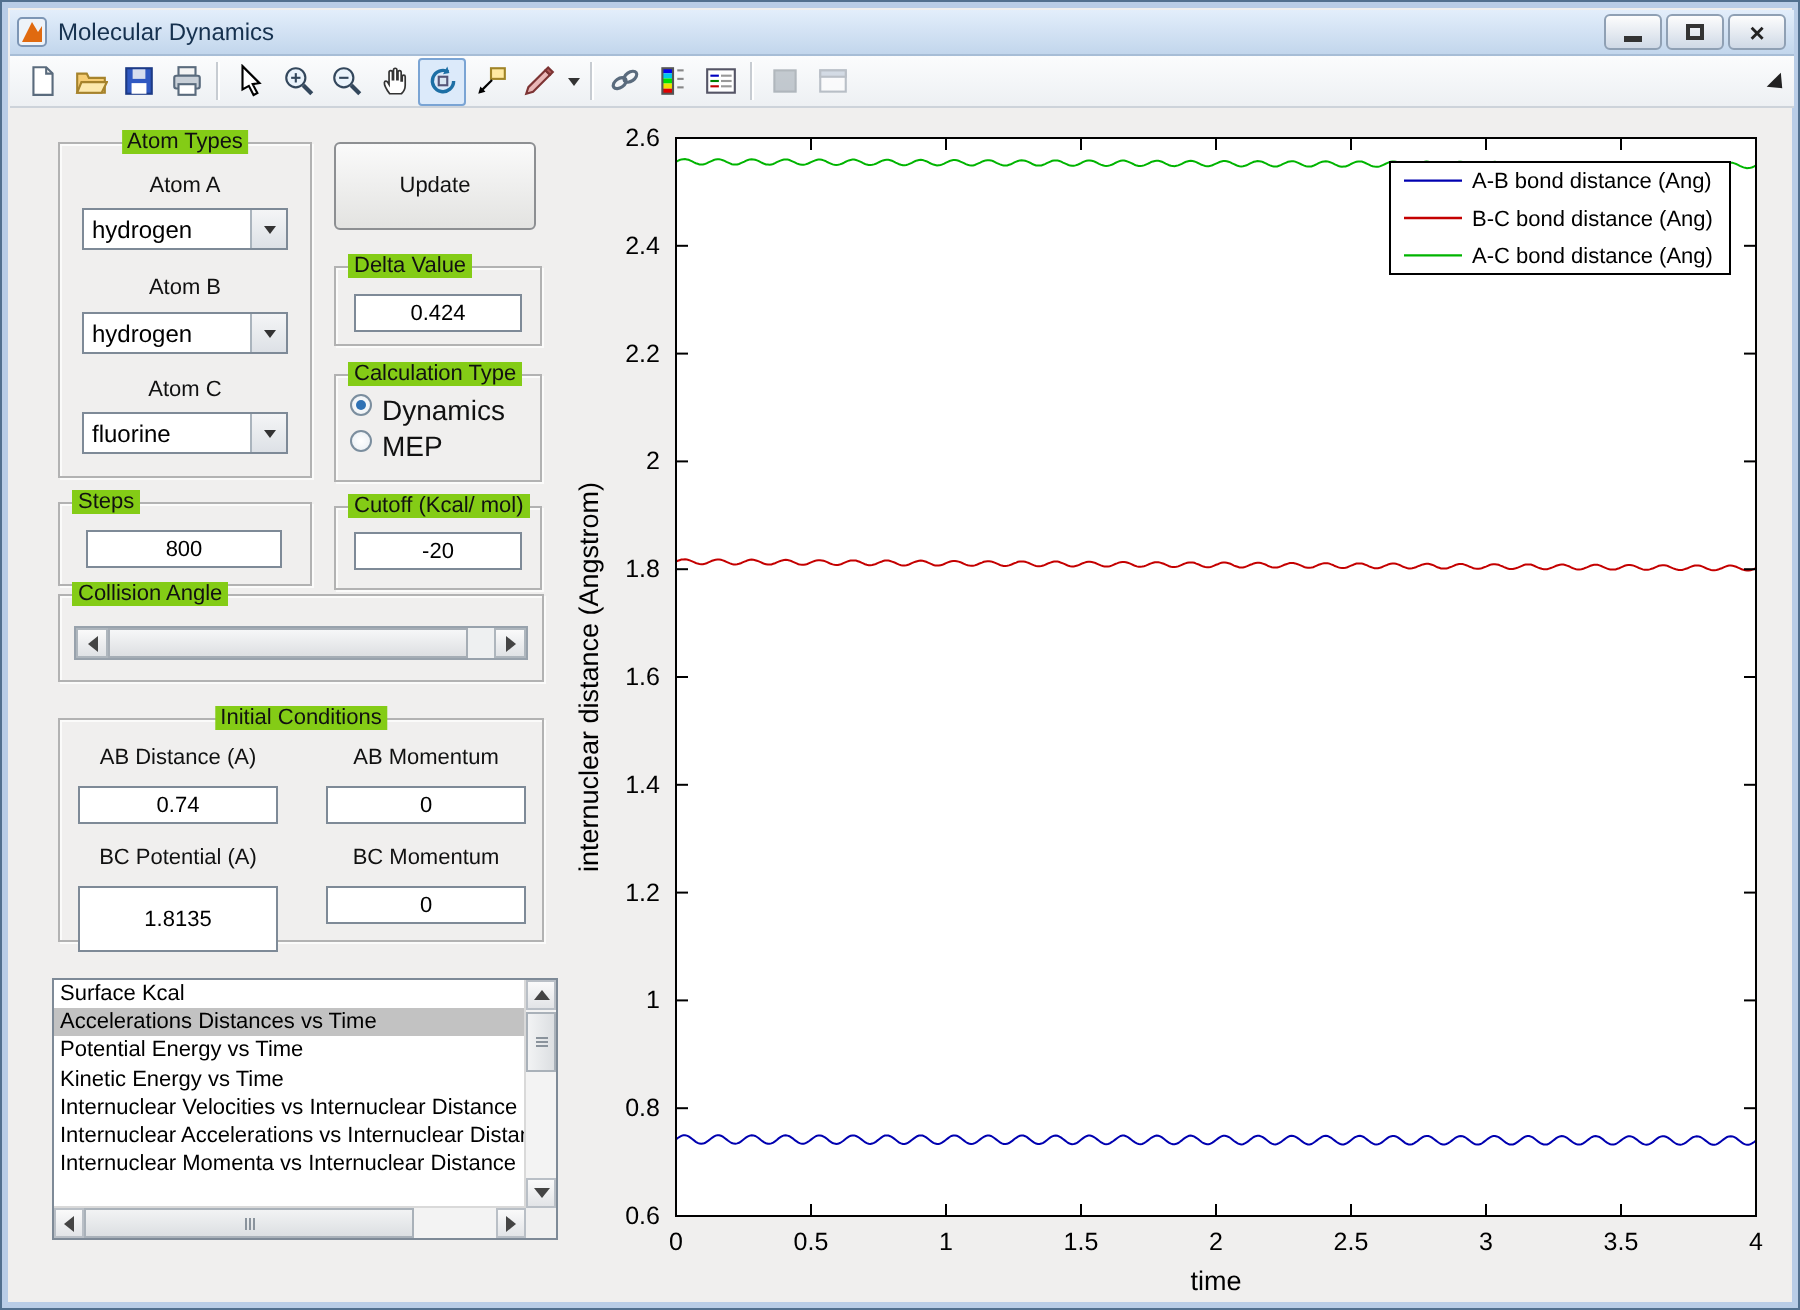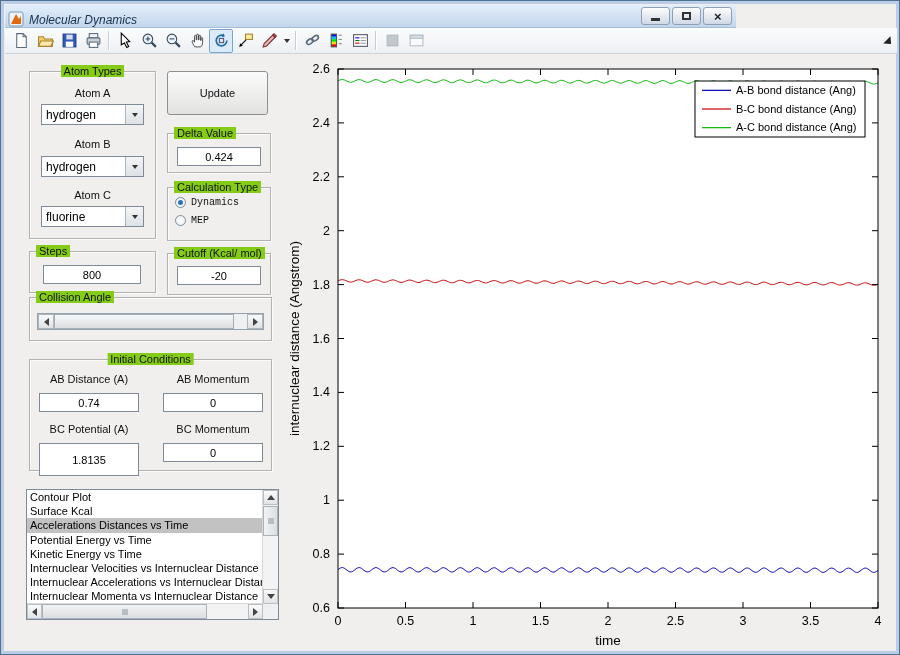--- a/index.html
+++ b/index.html
@@ -1,23 +1,23 @@
 <!DOCTYPE html>
 <html><head>
 <meta charset="utf-8">
 <style>
   html,body{margin:0;padding:0;background:#888;}
   body{font-family:"Liberation Sans","DejaVu Sans",sans-serif;}
   .win{position:relative;width:900px;height:655px;box-sizing:border-box;
        border:1px solid #52708f;box-shadow:inset 0 0 0 3px #b9cde7;
        background:#f0efee;overflow:hidden;}
   
-  .titlebar{position:absolute;left:4px;top:4px;width:731px;height:22px;
-    background:linear-gradient(#e3eefb,#c2d6ec);display:flex;align-items:flex-end;
-    border-bottom:1px solid #a7bdd6;font-style:italic;}
+  .titlebar{position:absolute;left:4px;top:4px;width:892px;height:22px;
+    background:linear-gradient(#e3eefb,#c2d6ec);display:flex;align-items:center;
+    border-bottom:1px solid #a7bdd6;}
   .app-icon{width:16px;height:16px;margin:0 5px 0 3px;display:inline-block;}
   .title-text{font-size:12px;color:#16314f;}
   .winbtns{position:absolute;right:4px;top:2px;display:flex;gap:2px;}
   .wbtn{width:27px;height:16px;border:1px solid #8fa0b4;border-radius:3px;
     background:linear-gradient(#fdfdfd,#cfd9e6);display:flex;align-items:center;justify-content:center;}
   .wbtn .minbar{width:9px;height:3px;background:#333;margin-top:6px;}
   .wbtn .maxbox{width:9px;height:8px;border:2px solid #333;box-sizing:border-box;}
   .wbtn .x{font-size:13px;font-weight:bold;color:#222;line-height:1;}
   
   .toolbar{position:absolute;left:4px;top:27px;width:892px;height:26px;
@@ -36,21 +36,21 @@
   .gtitle{position:absolute;top:-7px;left:6px;background:#84cc16;padding:0 3px;font-size:11px;color:#111;white-space:nowrap;}
   .gtitle.center{left:50%;transform:translateX(-50%);}
   .lbl{position:absolute;font-size:11px;color:#111;text-align:center;}
   .field{position:absolute;border:1px solid #7e8a97;background:#fff;font-size:11px;text-align:center;
     font-family:"Liberation Sans","DejaVu Sans",sans-serif;box-sizing:border-box;padding:0;}
   .dropdown{position:absolute;height:21px;border:1px solid #7e8a97;background:#fff;box-sizing:border-box;display:flex;}
   .dd-text{flex:1;font-size:12px;padding:3px 0 0 4px;overflow:hidden;white-space:nowrap;}
   .dd-btn{width:17px;background:linear-gradient(#f4f5f6,#dde1e6);border-left:1px solid #aab4bd;display:flex;align-items:center;justify-content:center;}
   .btn{position:absolute;border:1px solid #8d8f92;border-radius:3px;font-size:11px;color:#111;
     background:linear-gradient(#fafafa,#e3e3e1);display:flex;align-items:center;justify-content:center;}
-  .radio-row{position:absolute;display:flex;align-items:center;gap:5px;font-size:10px;color:#111;font-family:Liberation Mono, monospace;}
+  .radio-row{position:absolute;display:flex;align-items:flex-start;gap:5px;font-size:14px;color:#111;}
   .radio{width:11px;height:11px;border:1px solid #7b8e9e;border-radius:50%;background:radial-gradient(#fff,#e8eef3);box-sizing:border-box;position:relative;}
   .radio.checked::after{content:"";position:absolute;left:2px;top:2px;width:5px;height:5px;border-radius:50%;background:#2f72b5;}
   
   .slider{position:absolute;height:17px;border:1px solid #98a2ac;background:#eef0f1;box-sizing:border-box;}
   .sbtn{position:absolute;top:0;width:16px;height:15px;background:linear-gradient(#fafafa,#dfe2e5);border:1px solid #aeb6bd;box-sizing:border-box;display:flex;align-items:center;justify-content:center;}
   .thumb-h{position:absolute;top:0;height:15px;background:linear-gradient(#f6f7f8,#dddfe2);border:1px solid #a5adb5;box-sizing:border-box;}
   .tri-l{width:0;height:0;border-top:4px solid transparent;border-bottom:4px solid transparent;border-right:5px solid #444;}
   .tri-r{width:0;height:0;border-top:4px solid transparent;border-bottom:4px solid transparent;border-left:5px solid #444;}
   .tri-u{width:0;height:0;border-left:4px solid transparent;border-right:4px solid transparent;border-bottom:5px solid #444;}
   .tri-d{width:0;height:0;border-left:4px solid transparent;border-right:4px solid transparent;border-top:5px solid #444;}
@@ -296,21 +296,20 @@
   <div class="lbl" style="left:157px;top:372px;width:110px">AB Momentum</div>
   <input class="field" style="left: 38px; top: 392px; width: 100px; height: 19px;" value="0.74">
   <input class="field" style="left: 162px; top: 392px; width: 100px; height: 19px;" value="0">
   <div class="lbl" style="left:33px;top:422px;width:110px">BC Potential (A)</div>
   <div class="lbl" style="left:157px;top:422px;width:110px">BC Momentum</div>
   <input class="field" style="left: 38px; top: 442px; width: 100px; height: 33px;" value="1.8135">
   <input class="field" style="left: 162px; top: 442px; width: 100px; height: 19px;" value="0">
 
   <div class="listbox">
     <div class="list-inner" id="plot-list-items">
-        <div class="list-item">Contour Plot</div>
         <div class="list-item">Surface Kcal</div>
         <div class="list-item selected">Accelerations Distances vs Time</div>
         <div class="list-item">Potential Energy vs Time</div>
         <div class="list-item">Kinetic Energy vs Time</div>
         <div class="list-item">Internuclear Velocities vs Internuclear Distance</div>
         <div class="list-item">Internuclear Accelerations vs Internuclear Distance</div>
         <div class="list-item">Internuclear Momenta vs Internuclear Distance</div>
       </div>
     <div class="vscroll">
       <div class="vs-btn" style="top:0">

